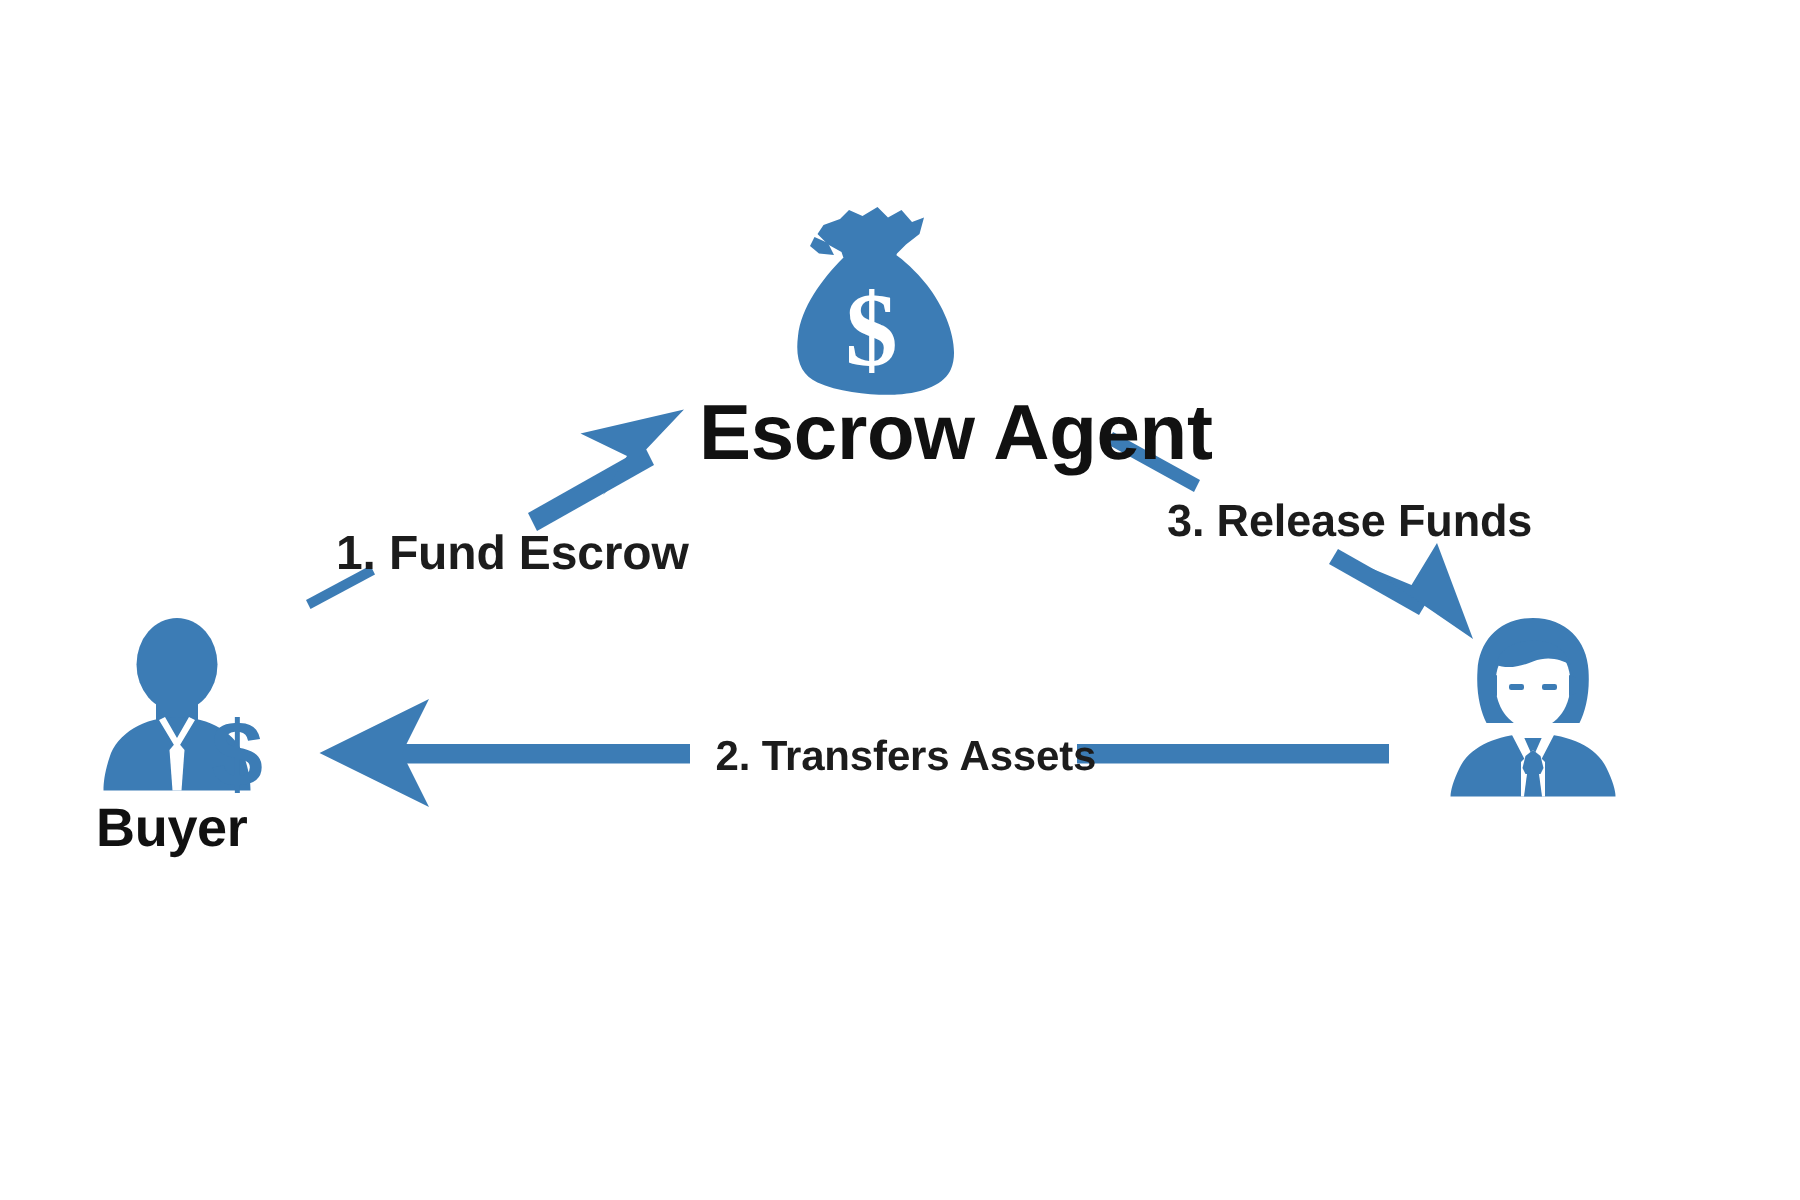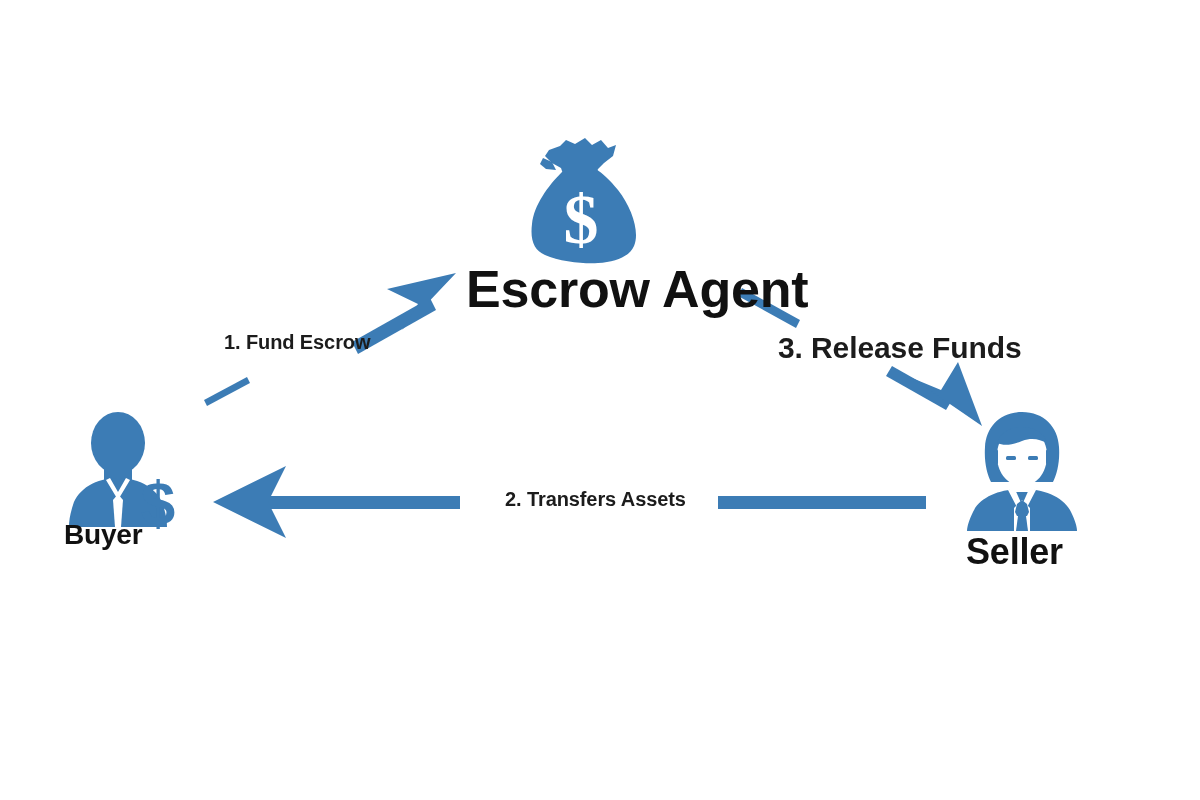--- a/index.html
+++ b/index.html
@@ -44,37 +44,37 @@
     white-space: nowrap;
     letter-spacing: -0.1px;
   }
   #escrow-title {
     left: 466px;
     top: 259px;
     font-size: 52px;
   }
   #buyer-title {
     left: 64px;
-    top: 519px;
-    font-size: 28px;
+    top: 531px;
+    font-size: 36px;
   }
   #seller-title {
     left: 966px;
     top: 531px;
     font-size: 36px;
   }
   #label-step-1 {
     left: 224px;
-    top: 331px;
-    font-size: 20px;
+    top: 350px;
+    font-size: 32px;
   }
   #label-step-2 {
-    left: 505px;
+    left: 477px;
     top: 488px;
-    font-size: 20px;
+    font-size: 28px;
   }
   #label-step-3 {
     left: 778px;
     top: 331px;
     font-size: 30px;
   }
 </style>
 </head>
 <body>
 
@@ -225,21 +225,20 @@
                L 268 502
                L 286 538
                Z" fill="#3c7cb5"></path>
     </g>
   </svg>
 
   <div class="node-label" id="escrow-title">Escrow Agent</div>
 
   <div class="node-label" id="buyer-title">Buyer</div>
 
-  <div class="node-label" id="seller-title">Seller</div>
 
   <div class="step-label" id="label-step-1">1. Fund Escrow</div>
 
   <div class="step-label" id="label-step-2">2. Transfers Assets</div>
 
   <div class="step-label" id="label-step-3">3.  Release Funds</div>
 
 </div>
 
 </body></html>

